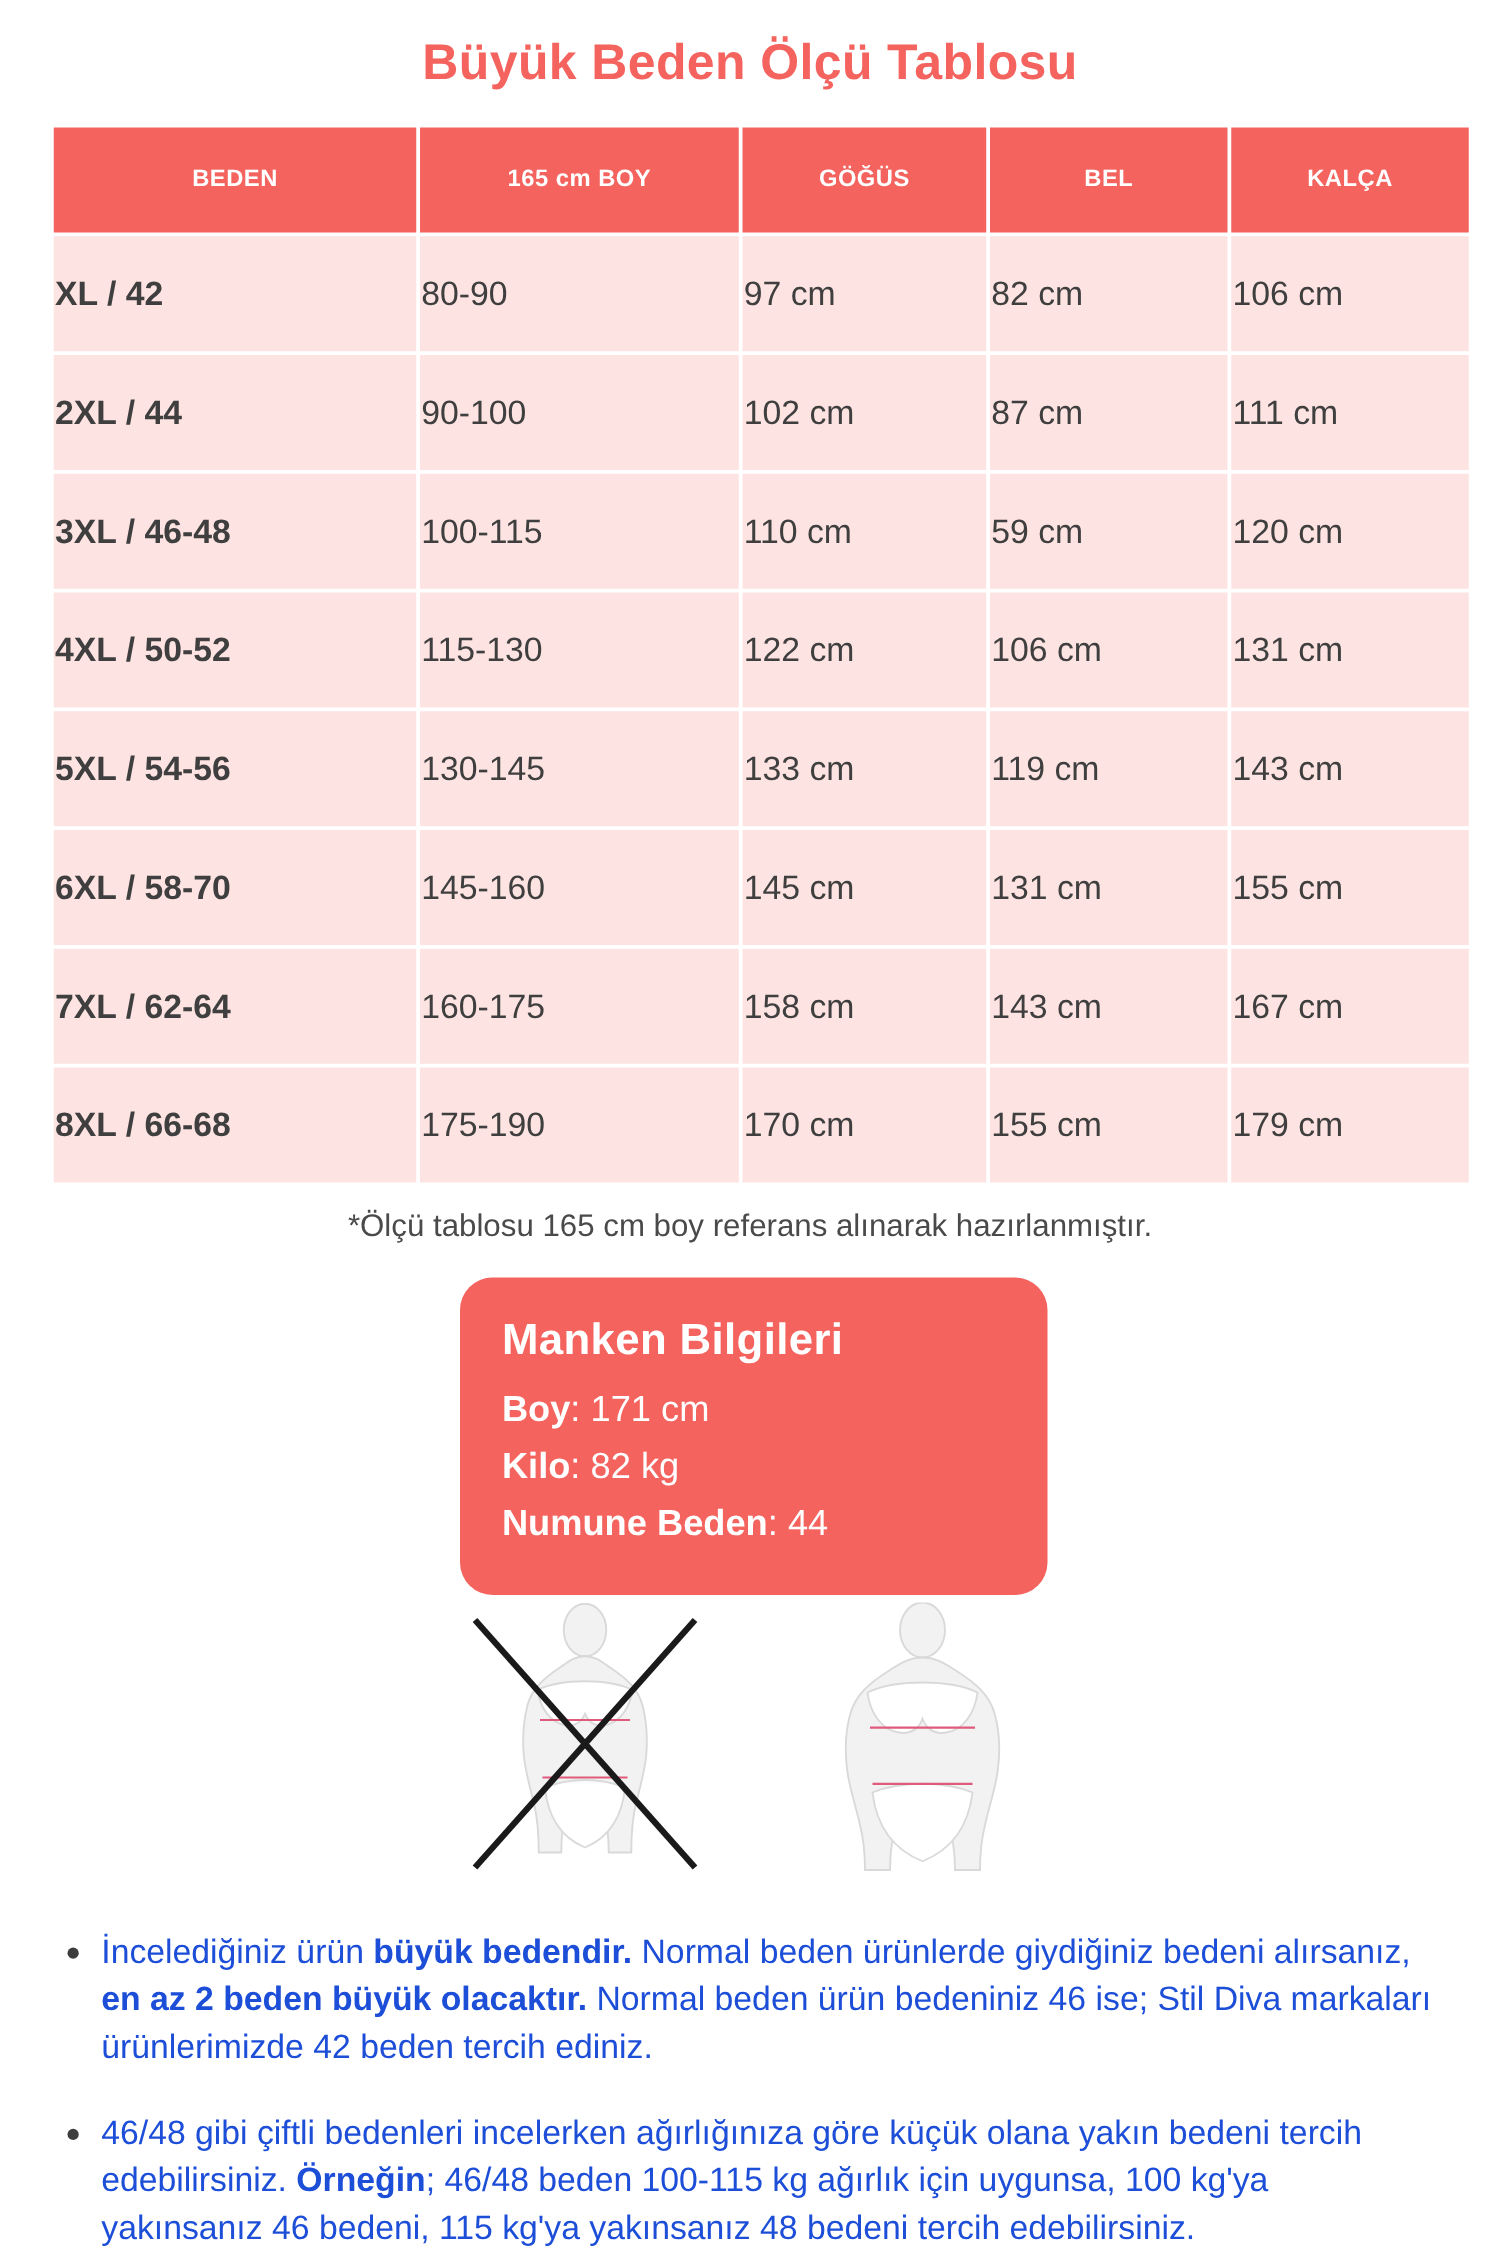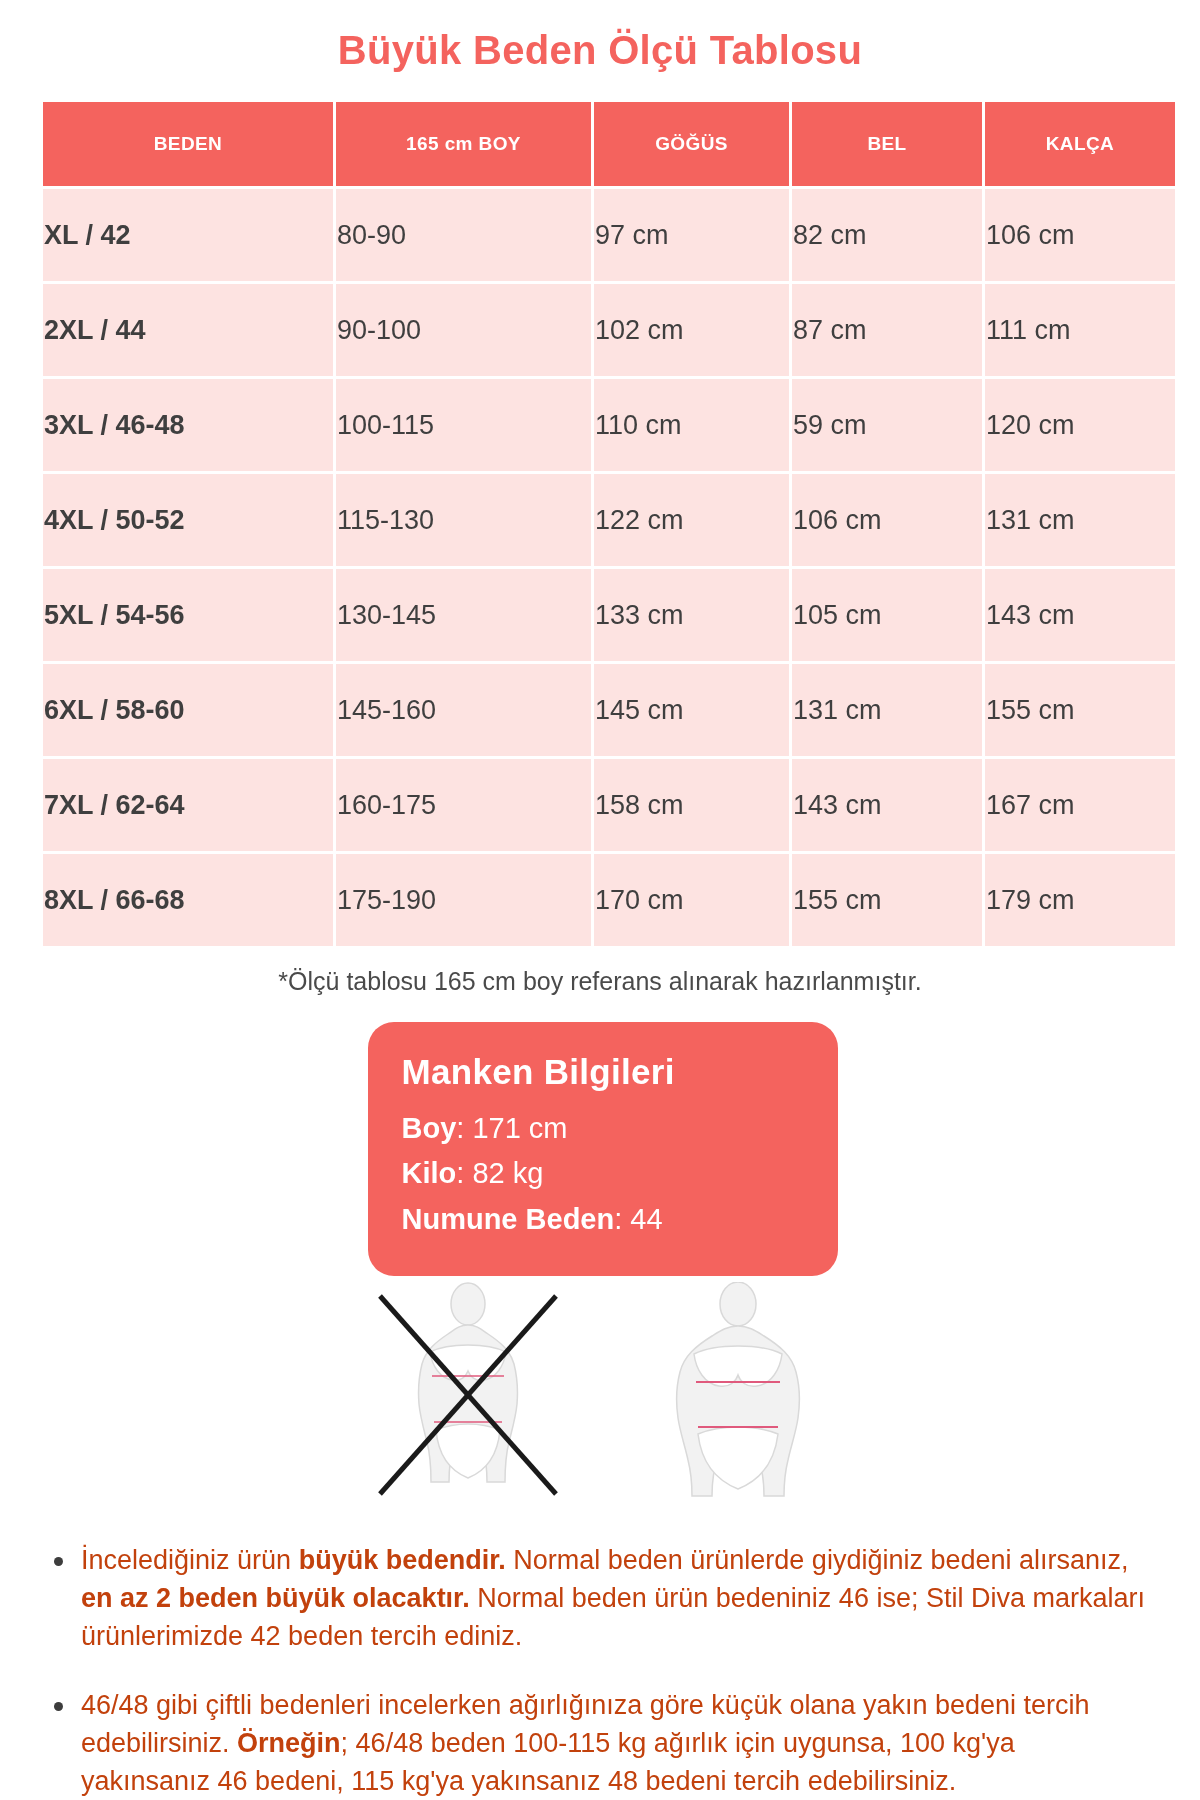--- a/index.html
+++ b/index.html
@@ -120,21 +120,21 @@
     height: 9px;
     background: #3d3d3d;
     border-radius: 50%;
     margin-top: 16px;
     flex: none;
   }
   .bullet p {
     margin: 0;
     font-size: 27px;
     line-height: 1.42;
-    color: #c2410c;
+    color: #1d4ed8;
   }
   .bullet b { font-weight: bold; }
 </style>
 </head>
 <body>
 
 <div class="page">
 
   <div class="title">Büyük Beden Ölçü Tablosu</div>
 
@@ -181,25 +181,25 @@
           <td class="size-cell">4XL / 50-52</td>
           <td>115-130</td>
           <td>122 cm</td>
           <td>106 cm</td>
           <td>131 cm</td>
         </tr>
         <tr>
           <td class="size-cell">5XL / 54-56</td>
           <td>130-145</td>
           <td>133 cm</td>
-          <td>105 cm</td>
+          <td>119 cm</td>
           <td>143 cm</td>
         </tr>
         <tr>
-          <td class="size-cell">6XL / 58-60</td>
+          <td class="size-cell">6XL / 58-70</td>
           <td>145-160</td>
           <td>145 cm</td>
           <td>131 cm</td>
           <td>155 cm</td>
         </tr>
         <tr>
           <td class="size-cell">7XL / 62-64</td>
           <td>160-175</td>
           <td>158 cm</td>
           <td>143 cm</td>

